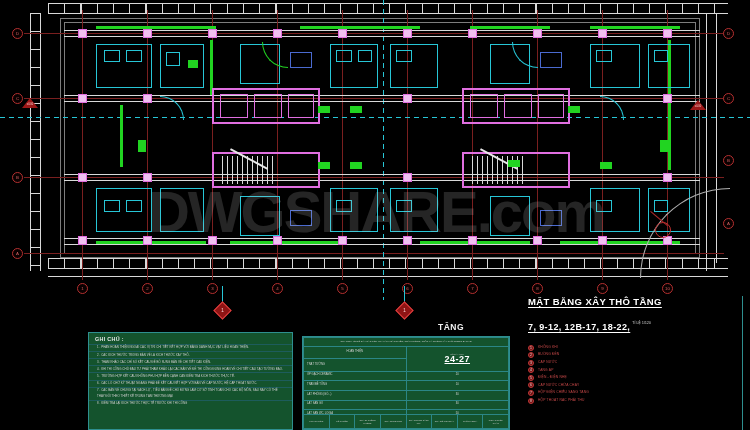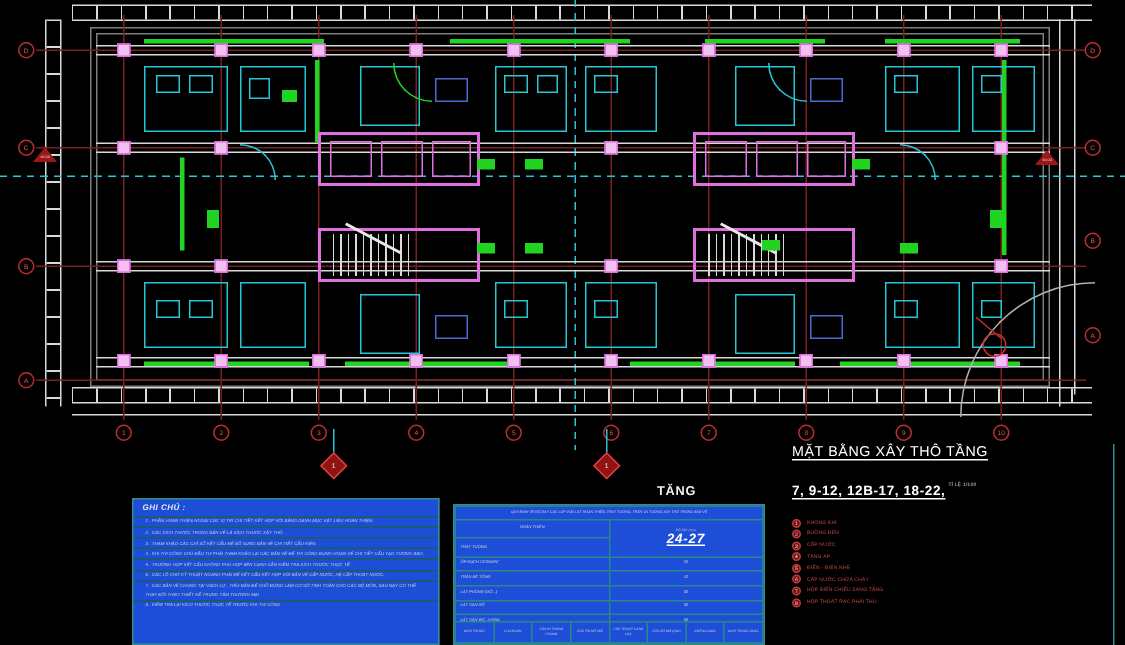--- a/index.html
+++ b/index.html
@@ -64,21 +64,21 @@
     position: absolute; left: 20px; top: 178px;
     width: 712px; text-align: center;
     font-family: "Liberation Sans", sans-serif;
     font-weight: bold; font-size: 58px; letter-spacing: -2px;
     color: rgba(205,205,205,0.18);
     pointer-events: none; user-select: none;
   }
 
   
   .panel {
-    position: absolute; border: 1px solid #2e8f8f; background: #1d4ed8; font-style: italic;
+    position: absolute; border: 1px solid #2e8f8f; background: #14532d;
   }
   .panel .ptitle {
     color: #e8e8e8; font-weight: bold; font-size: 5.4px;
     padding: 3px 0 2px 6px; letter-spacing:.3px;
   }
   .note-row {
     color: #cfcfcf; font-size: 2.9px; padding: 1.4px 0 1.4px 8px;
     border-top: 1px solid #1d5c5c; letter-spacing: .05px; line-height: 1.15;
   }
   .note-row.nb { border-top: none; }
@@ -100,21 +100,21 @@
   }
   .floornum {
     color:#ffffff; font-weight:bold; font-size:9px;
     text-decoration: underline; letter-spacing:.5px;
   }
   .tiny { font-size: 2.1px; color:#c0c0c0; }
 
   
   #titleblock { position: absolute; left: 528px; top: 296px; width: 222px; }
   #titleblock .t-main {
-    color:#ffffff; font-weight:normal; font-size:9.5px; letter-spacing:.4px;
+    color:#ffffff; font-weight:bold; font-size:9.5px; letter-spacing:.4px;
     text-decoration: underline; text-underline-offset: 2px;
   }
   #titleblock .t-sub {
     color:#ffffff; font-weight:bold; font-size:9px; letter-spacing:.4px;
     margin-top: 9px; text-decoration: underline; text-underline-offset: 2px;
     display:inline-block;
   }
   #titleblock .t-scale {
     color:#e2e2e2; font-size:3.2px; font-weight:normal; margin-left:2px;
     vertical-align: super; letter-spacing:.2px;
@@ -349,20 +349,21 @@
     <div class="abs" style="left:398px;top:304px;">
       <div class="ln c-cyan" style="left:6px;top:-18px;width:1px;height:20px;"></div>
       <div class="secmark" style="left:0;top:0;"></div>
       <div class="secmark-lbl" style="left:0;top:0;">1</div>
     </div>
 
     <div class="abs" style="left:655px;top:222px;width:16px;height:16px;border:1px solid #c03030;border-radius:50%;"></div>
     <div class="abs c-red" style="left:648px;top:218px;width:22px;height:1px;transform:rotate(40deg);"></div>
   </div>
 
+  <div id="watermark">DWGSHARE.com</div>
 
   <div class="panel" style="left:88px; top:332px; width:205px; height:98px;">
     <div class="ptitle">GHI CHÚ :</div>
     <div class="note-row">1 . PHẦN HOÀN THIỆN NGOÀI CÁC VỊ TRÍ CHI TIẾT KẾT HỢP VỚI BẢNG DANH MỤC VẬT LIỆU HOÀN THIỆN.</div>
     <div class="note-row">2 . CÁC KÍCH THƯỚC TRONG BẢN VẼ LÀ KÍCH THƯỚC XÂY THÔ.</div>
     <div class="note-row">3 . THAM KHẢO CÁC CHỈ SỐ KẾT CẤU ĐỂ BỔ SUNG BẢN VẼ CHI TIẾT CẤU KIỆN.</div>
     <div class="note-row">4 . KHI THI CÔNG CHỦ ĐẦU TƯ PHẢI THAM KHẢO LẠI CÁC BẢN VẼ ĐỂ THI CÔNG ĐÚNG HOÀN VẼ CHI TIẾT CẤU TẠO TƯỜNG BAO.</div>
     <div class="note-row">5 . TRƯỜNG HỢP KẾT CẤU KHÔNG PHÙ HỢP BÊN CẠNH CẦN KIỂM TRA KÍCH THƯỚC THỰC TẾ.</div>
     <div class="note-row">6 . CÁC LỖ CHỜ KỸ THUẬT NGANG PHẢI ĐỂ KẾT CẤU KẾT HỢP VỚI BẢN VẼ CẤP NƯỚC, HỆ CẤP THOÁT NƯỚC.</div>
     <div class="note-row">7 . CÁC BẢN VẼ CHUNG TẠI VÁCH LỰ , TIÊU BẢN ĐỂ CHỖ ĐỨNG LÀM CƠ SỞ TÍNH TOÁN CHO CÁC BỘ MÔN, SAU NÀY CÓ THỂ</div>

